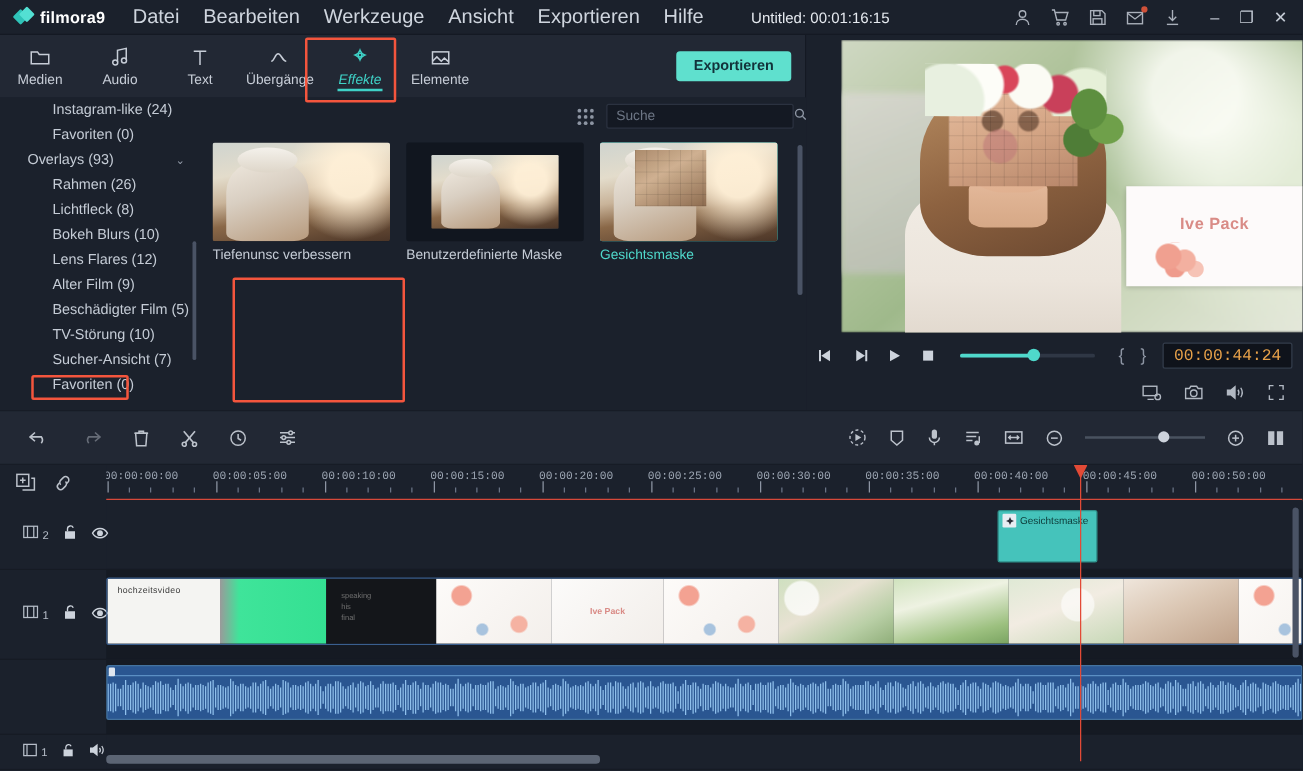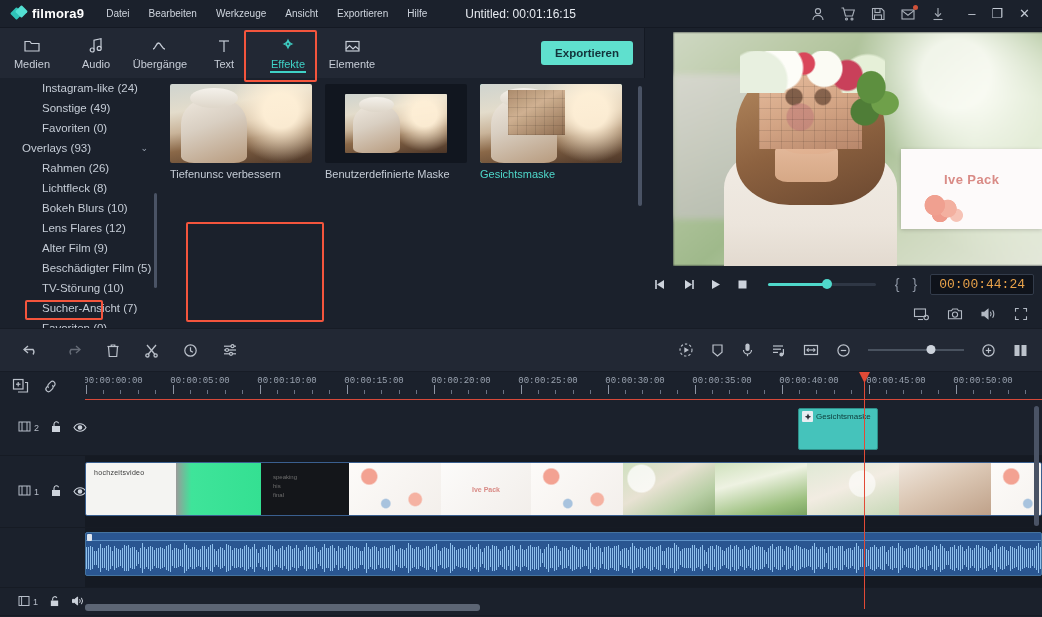--- a/index.html
+++ b/index.html
@@ -21,21 +21,21 @@
   .logo-wrap { display: flex; align-items: center; gap: 5px; padding-left: 12px; }
   .logo-mark { position: relative; width: 15px; height: 15px; }
   .logo-mark i {
     position: absolute; display: block; width: 9px; height: 9px;
     background: #3fd2c7; border-radius: 1px;
   }
   .logo-mark i.a { left: 0; top: 3px; transform: rotate(45deg); background:#2fc3b8; }
   .logo-mark i.b { left: 5px; top: 1px; transform: rotate(45deg); background:#53e0d3; }
   .logo-text { font-size: 13px; font-weight: bold; color: #ffffff; letter-spacing: .2px; }
   .menu { display: flex; align-items: center; gap: 19px; margin-left: 22px; }
-  .menu span { font-size: 10px; color: #cfd5de; cursor: default; }
+  .menu span { font-size: 16px; color: #cfd5de; cursor: default; }
   .doc-title { margin-left: 38px; font-size: 12px; color: #e6eaf0; }
   .tb-right { margin-left: auto; display: flex; align-items: center; gap: 14px; padding-right: 12px; }
   .tb-ico { width: 16px; height: 16px; position: relative; opacity: .85; }
   .tb-ico svg { display: block; }
   .dot-badge {
     position: absolute; top: -1px; right: -2px; width: 5px; height: 5px;
     border-radius: 50%; background: #f05a3c;
   }
   .wc { display: flex; align-items: center; gap: 16px; margin-left: 8px; }
   .wc span { font-size: 13px; color: #c3cad4; line-height: 1; }
@@ -46,21 +46,21 @@
     background: #222834; display: flex; align-items: center;
   }
   .tool-tab {
     width: 64px; height: 48px; display: flex; flex-direction: column;
     align-items: center; justify-content: center; gap: 3px; cursor: pointer;
     position: relative;
   }
   .tool-tab .t-ico { height: 19px; display: flex; align-items: center; }
   .tool-tab .t-lab { font-size: 11px; color: #c7cdd7; white-space: nowrap; }
   .tool-tab.wide { width: 120px; }
-  .tool-tab.active .t-lab { color: #3fd2c7; }
+  .tool-tab.active .t-lab { color: #3fd2c7; font-style: italic; }
   .tool-tab.active .t-ico svg { stroke: #3fd2c7; }
   .tool-tab.active::after {
     content: ""; position: absolute; bottom: 4px; left: 14px; right: 14px;
     height: 2px; background: #3fd2c7;
   }
   .hl-box {
     position: absolute; border: 2px solid #f4553d; border-radius: 2px;
     pointer-events: none; z-index: 40;
   }
   .export-btn {
@@ -476,34 +476,34 @@
         <svg width="16" height="17" viewBox="0 0 16 17" fill="none" stroke="#c7cdd7" stroke-width="1.2">
           <path d="M6 12.5V3.2l7-1.5v9"></path>
             <circle cx="4.2" cy="13" r="2"></circle>
             <circle cx="11.2" cy="11.4" r="2"></circle>
         </svg>
       </span>
       <span class="t-lab">Audio</span>
     </div>
     <div class="tool-tab">
       <span class="t-ico">
-        <svg width="18" height="16" viewBox="0 0 18 16" fill="none" stroke="#c7cdd7" stroke-width="1.3">
-          <path d="M2 11c2.5 0 3-6 5.5-6S11 11 14 11"></path>
-        </svg>
-      </span>
-      <span class="t-lab">Übergänge</span>
-    </div>
-    <div class="tool-tab">
-      <span class="t-ico">
         <svg width="16" height="16" viewBox="0 0 16 16" fill="none" stroke="#c7cdd7" stroke-width="1.2">
           <path d="M3 3h10"></path>
             <path d="M8 3v11"></path>
         </svg>
       </span>
       <span class="t-lab">Text</span>
+    </div>
+    <div class="tool-tab">
+      <span class="t-ico">
+        <svg width="18" height="16" viewBox="0 0 18 16" fill="none" stroke="#c7cdd7" stroke-width="1.3">
+          <path d="M2 11c2.5 0 3-6 5.5-6S11 11 14 11"></path>
+        </svg>
+      </span>
+      <span class="t-lab">Übergänge</span>
     </div>
     <div class="tool-tab active">
       <span class="t-ico">
         <svg width="18" height="18" viewBox="0 0 18 18" fill="none" stroke="#3fd2c7" stroke-width="1.2">
           <path d="M9 3.2c.8 2.2 1.6 3 3.8 3.8-2.2.8-3 1.6-3.8 3.8-.8-2.2-1.6-3-3.8-3.8C7.4 6.2 8.2 5.4 9 3.2z"></path>
           <circle cx="9" cy="7" r="1.5"></circle>
         </svg>
       </span>
       <span class="t-lab">Effekte</span>
     </div>
@@ -521,23 +521,20 @@
 
   <div class="hl-box" style="left:244px; top:30px; width:73px; height:52px;"></div>
 
   <div class="panel-divider"></div>
 
   <div class="library">
 
     <div class="cat-list">
       <div class="cat sub">
           <span class="lbl">Instagram-like (24)</span>
-        </div>
-      <div class="cat sub">
-          <span class="lbl">Sonstige (49)</span>
         </div>
       <div class="cat sub">
           <span class="lbl">Favoriten (0)</span>
         </div>
       <div class="cat group">
         <span class="lbl">Overlays (93)</span>
         <span class="chev">⌄</span>
       </div>
       <div class="cat sub">
           <span class="lbl">Rahmen (26)</span>
@@ -566,20 +563,42 @@
       <div class="cat sub">
           <span class="lbl">Favoriten (0)</span>
         </div>
 
       <div class="cat-scroll"></div>
     </div>
 
     <div class="collapse-arrow">◂</div>
 
     <div class="grid-panel">
+      <div class="search-row">
+        <span class="grid-ico">
+          <i></i>
+            <i></i>
+            <i></i>
+            <i></i>
+            <i></i>
+            <i></i>
+            <i></i>
+            <i></i>
+            <i></i>
+        </span>
+        <div class="search-box">
+          <input type="text" placeholder="Suche" style="">
+          <span>
+            <svg width="11" height="11" viewBox="0 0 12 12" fill="none" stroke="#8d95a3" stroke-width="1.2">
+              <circle cx="5" cy="5" r="3.4"></circle>
+                <path d="M7.6 7.6L10.5 10.5"></path>
+            </svg>
+          </span>
+        </div>
+      </div>
 
       <div class="fx-grid">
         <div class="fx-item">
           <div class="fx-thumb">
               <div class="sunset"></div>
             </div>
           <div class="fx-label">Tiefenunsc verbessern</div>
         </div>
         <div class="fx-item">
           <div class="fx-thumb">

